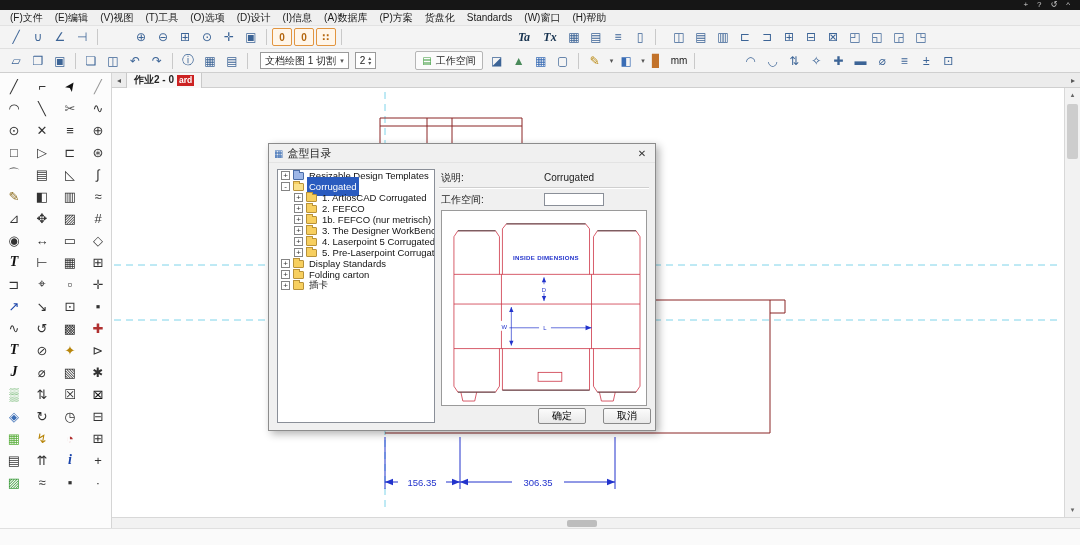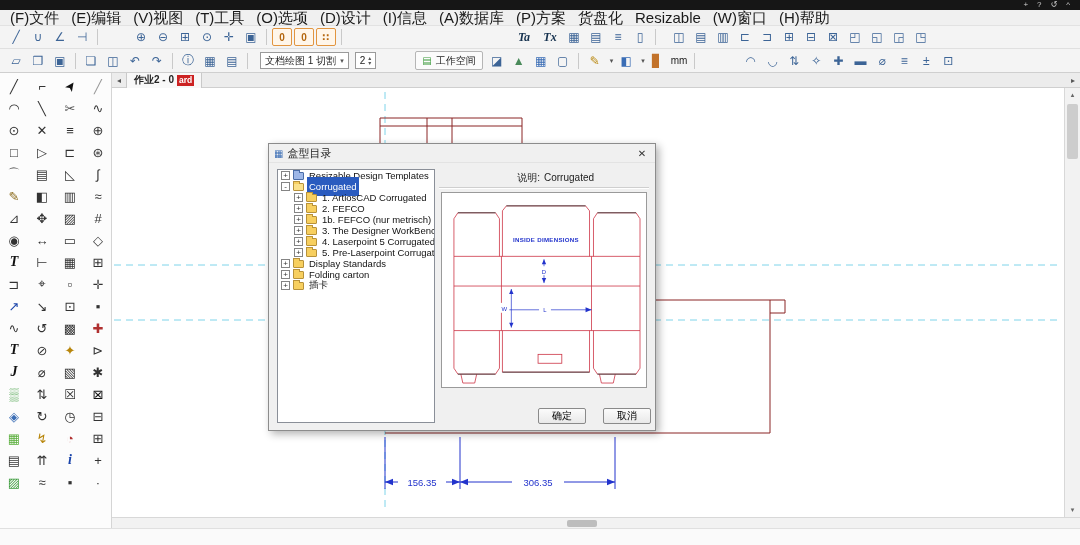--- a/index.html
+++ b/index.html
@@ -4,21 +4,21 @@
 <style>
   *{box-sizing:border-box;margin:0;padding:0}
   html,body{width:1080px;height:545px;overflow:hidden}
   body{font-family:"Liberation Sans","DejaVu Sans",sans-serif;font-size:11px;color:#222;background:#f0f0f0}
   .app{width:1080px;height:545px;display:flex;flex-direction:column}
 
   .titlebar{height:10px;background:#161616;display:flex;justify-content:flex-end;align-items:center;gap:9px;padding-right:10px;flex:none}
   .tbar-ic{color:#cfcfcf;font-size:8px;line-height:10px}
 
   .menubar{height:16px;background:#f0f0f0;border-bottom:1px solid #e2e2e2;display:flex;align-items:center;padding-left:4px;flex:none}
-  .menu-item{padding:0 6px;font-size:15px;line-height:15px;color:#1a1a1a;cursor:default;white-space:nowrap}
+  .menu-item{padding:0 6px;font-size:10px;line-height:15px;color:#1a1a1a;cursor:default;white-space:nowrap}
 
   .toolbar{display:flex;align-items:center;padding:0 5px;background:#f4f4f4;flex:none;overflow:hidden}
   .toolbar1{height:23px;border-bottom:1px solid #e0e0e0}
   .toolbar2{height:24px;border-bottom:1px solid #cfcfcf}
   .tb-ic{width:20px;height:18px;flex:none;display:inline-flex;align-items:center;justify-content:center;font-size:12px;color:#3c6496;border-radius:2px;margin:0 1px;cursor:default}
   .tb-ic.accent{border:1px solid #e2953f;background:#fff6ea;color:#b4670f;font-size:10px;font-weight:bold}
   .tb-ic.wide{width:24px;font-family:"Liberation Serif",serif;font-style:italic;font-weight:bold;color:#16324f}
   .tb-sep{width:1px;height:16px;background:#c9c9c9;margin:0 4px;flex:none}
   .tb-label{font-size:10px;color:#222;margin:0 3px;white-space:nowrap}
   .tb-select{display:inline-flex;align-items:center;height:17px;border:1px solid #9a9a9a;background:#fff;font-size:10px;padding:0 4px;margin:0 2px;white-space:nowrap}
@@ -68,21 +68,21 @@
   .expander{width:9px;height:9px;border:1px solid #848484;background:#fff;font-size:8px;line-height:7px;text-align:center;margin-right:3px;flex:none;color:#333}
   .folder{width:11px;height:8px;background:#f7cf5f;border:1px solid #b8923a;margin-right:3px;position:relative;flex:none;border-radius:1px}
   .folder::before{content:'';position:absolute;top:-3px;left:-1px;width:5px;height:2px;background:#f7cf5f;border:1px solid #b8923a;border-bottom:none}
   .folder.special{background:#9db7e8;border-color:#4a6da8}
   .folder.special::before{background:#9db7e8;border-color:#4a6da8}
   .folder.open{background:#fbe18a}
   .tree-label{padding:4px 2px;color:#111}
   .tree-label.selected{background:#2a5bbf;color:#fff}
   .dlg-right{position:absolute;left:172px;top:26px;right:6px}
   .frow{display:flex;align-items:center;height:15px;font-size:10px}
-  .frow .lbl{width:103px;text-align:right;padding-right:4px;flex:none;color:#222}
+  .frow .lbl{width:103px;padding-right:4px;flex:none;color:#222}
   .frow .val{color:#222}
   .ws-input{width:60px;height:13px;border:1px solid #8a8f98;background:#fff;font-size:9px;padding:0 2px;font-family:inherit}
   .sep-groove{height:2px;border-top:1px solid #cfcfcf;border-bottom:1px solid #fff;margin:2px 0 3px -2px}
   .preview{margin-top:3px;width:206px;height:196px;background:#fff;border:1px solid #9a9a9a}
   .preview svg{width:100%;height:100%;display:block}
   .pv-cut{stroke:#444;stroke-width:0.9;fill:none}
   .pv-red{stroke:#cc3344;stroke-width:0.8;fill:none}
   .pv-dim{stroke:#2233cc;stroke-width:0.7;fill:none}
   .pv-dimfill{fill:#2233cc}
   .pv-text{fill:#2233cc;font-size:6px;font-family:"Liberation Sans",sans-serif}
@@ -109,21 +109,21 @@
       <span class="menu-item">(F)文件</span>
       <span class="menu-item">(E)编辑</span>
       <span class="menu-item">(V)视图</span>
       <span class="menu-item">(T)工具</span>
       <span class="menu-item">(O)选项</span>
       <span class="menu-item">(D)设计</span>
       <span class="menu-item">(I)信息</span>
       <span class="menu-item">(A)数据库</span>
       <span class="menu-item">(P)方案</span>
       <span class="menu-item">货盘化</span>
-      <span class="menu-item">Resizable</span>
+      <span class="menu-item">Standards</span>
       <span class="menu-item">(W)窗口</span>
       <span class="menu-item">(H)帮助</span>
     </div>
 
   <div class="toolbar toolbar1">
       <span class="tb-ic">╱</span>
       <span class="tb-ic">∪</span>
       <span class="tb-ic">∠</span>
       <span class="tb-ic">⊣</span>
       <span class="tb-sep"></span>
@@ -412,20 +412,24 @@
                   <span class="tree-label">插卡</span>
                 </div>
               </div>
 
             <div class="dlg-right">
               <div class="frow">
                 <span class="lbl">说明:</span>
                 <span class="val">Corrugated</span>
               </div>
               <div class="sep-groove"></div>
+              <div class="frow">
+                <span class="lbl">工作空间:</span>
+                <input class="ws-input" value="" style="">
+              </div>
               <div class="preview">
                 <svg viewBox="0 0 206 196">
                   <g>
                     <path class="pv-red" d="M12,64 V26 L16,20 H54 L58,26 V64"></path>
                     <path class="pv-red" d="M61,64 V18 L65,13 H145 L149,18 V64"></path>
                     <path class="pv-red" d="M153,64 V26 L157,20 H196 L200,26 V64"></path>
                     <line class="pv-red" x1="12" y1="64" x2="200" y2="64"></line>
                     <line class="pv-red" x1="12" y1="94" x2="200" y2="94"></line>
                     <line class="pv-red" x1="12" y1="139" x2="200" y2="139"></line>
                     <line class="pv-red" x1="12" y1="64" x2="12" y2="139"></line>

